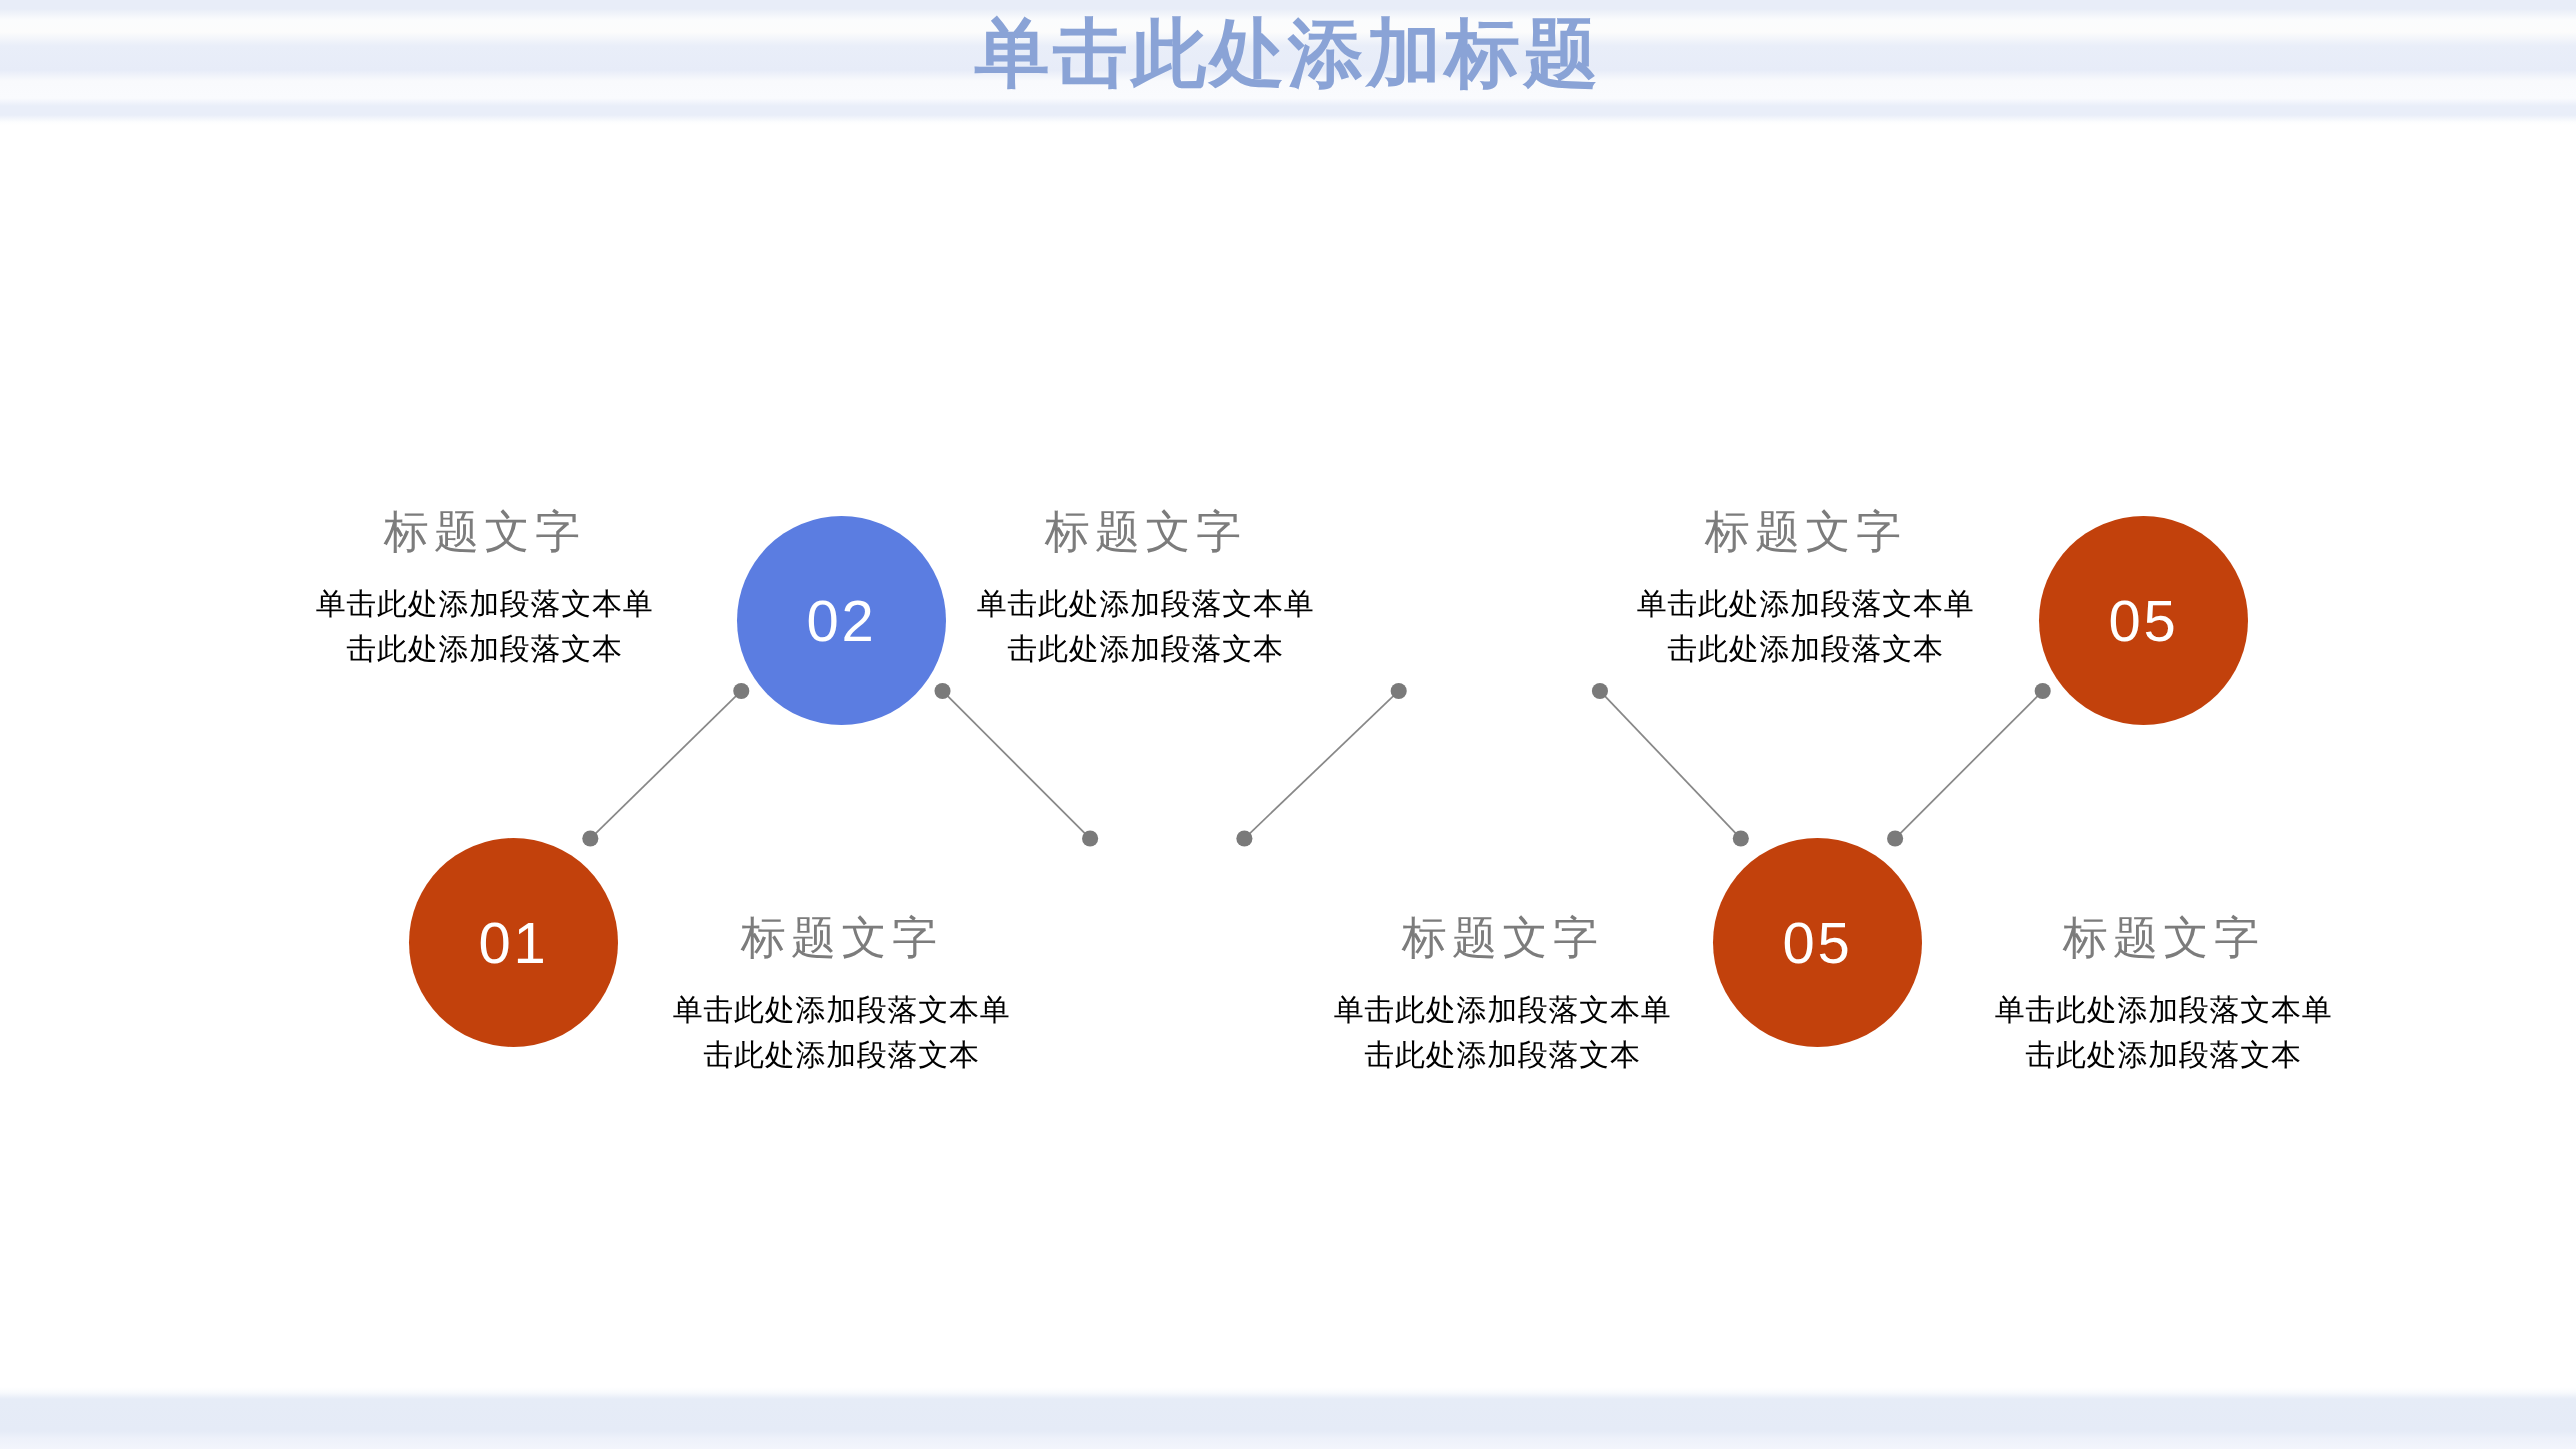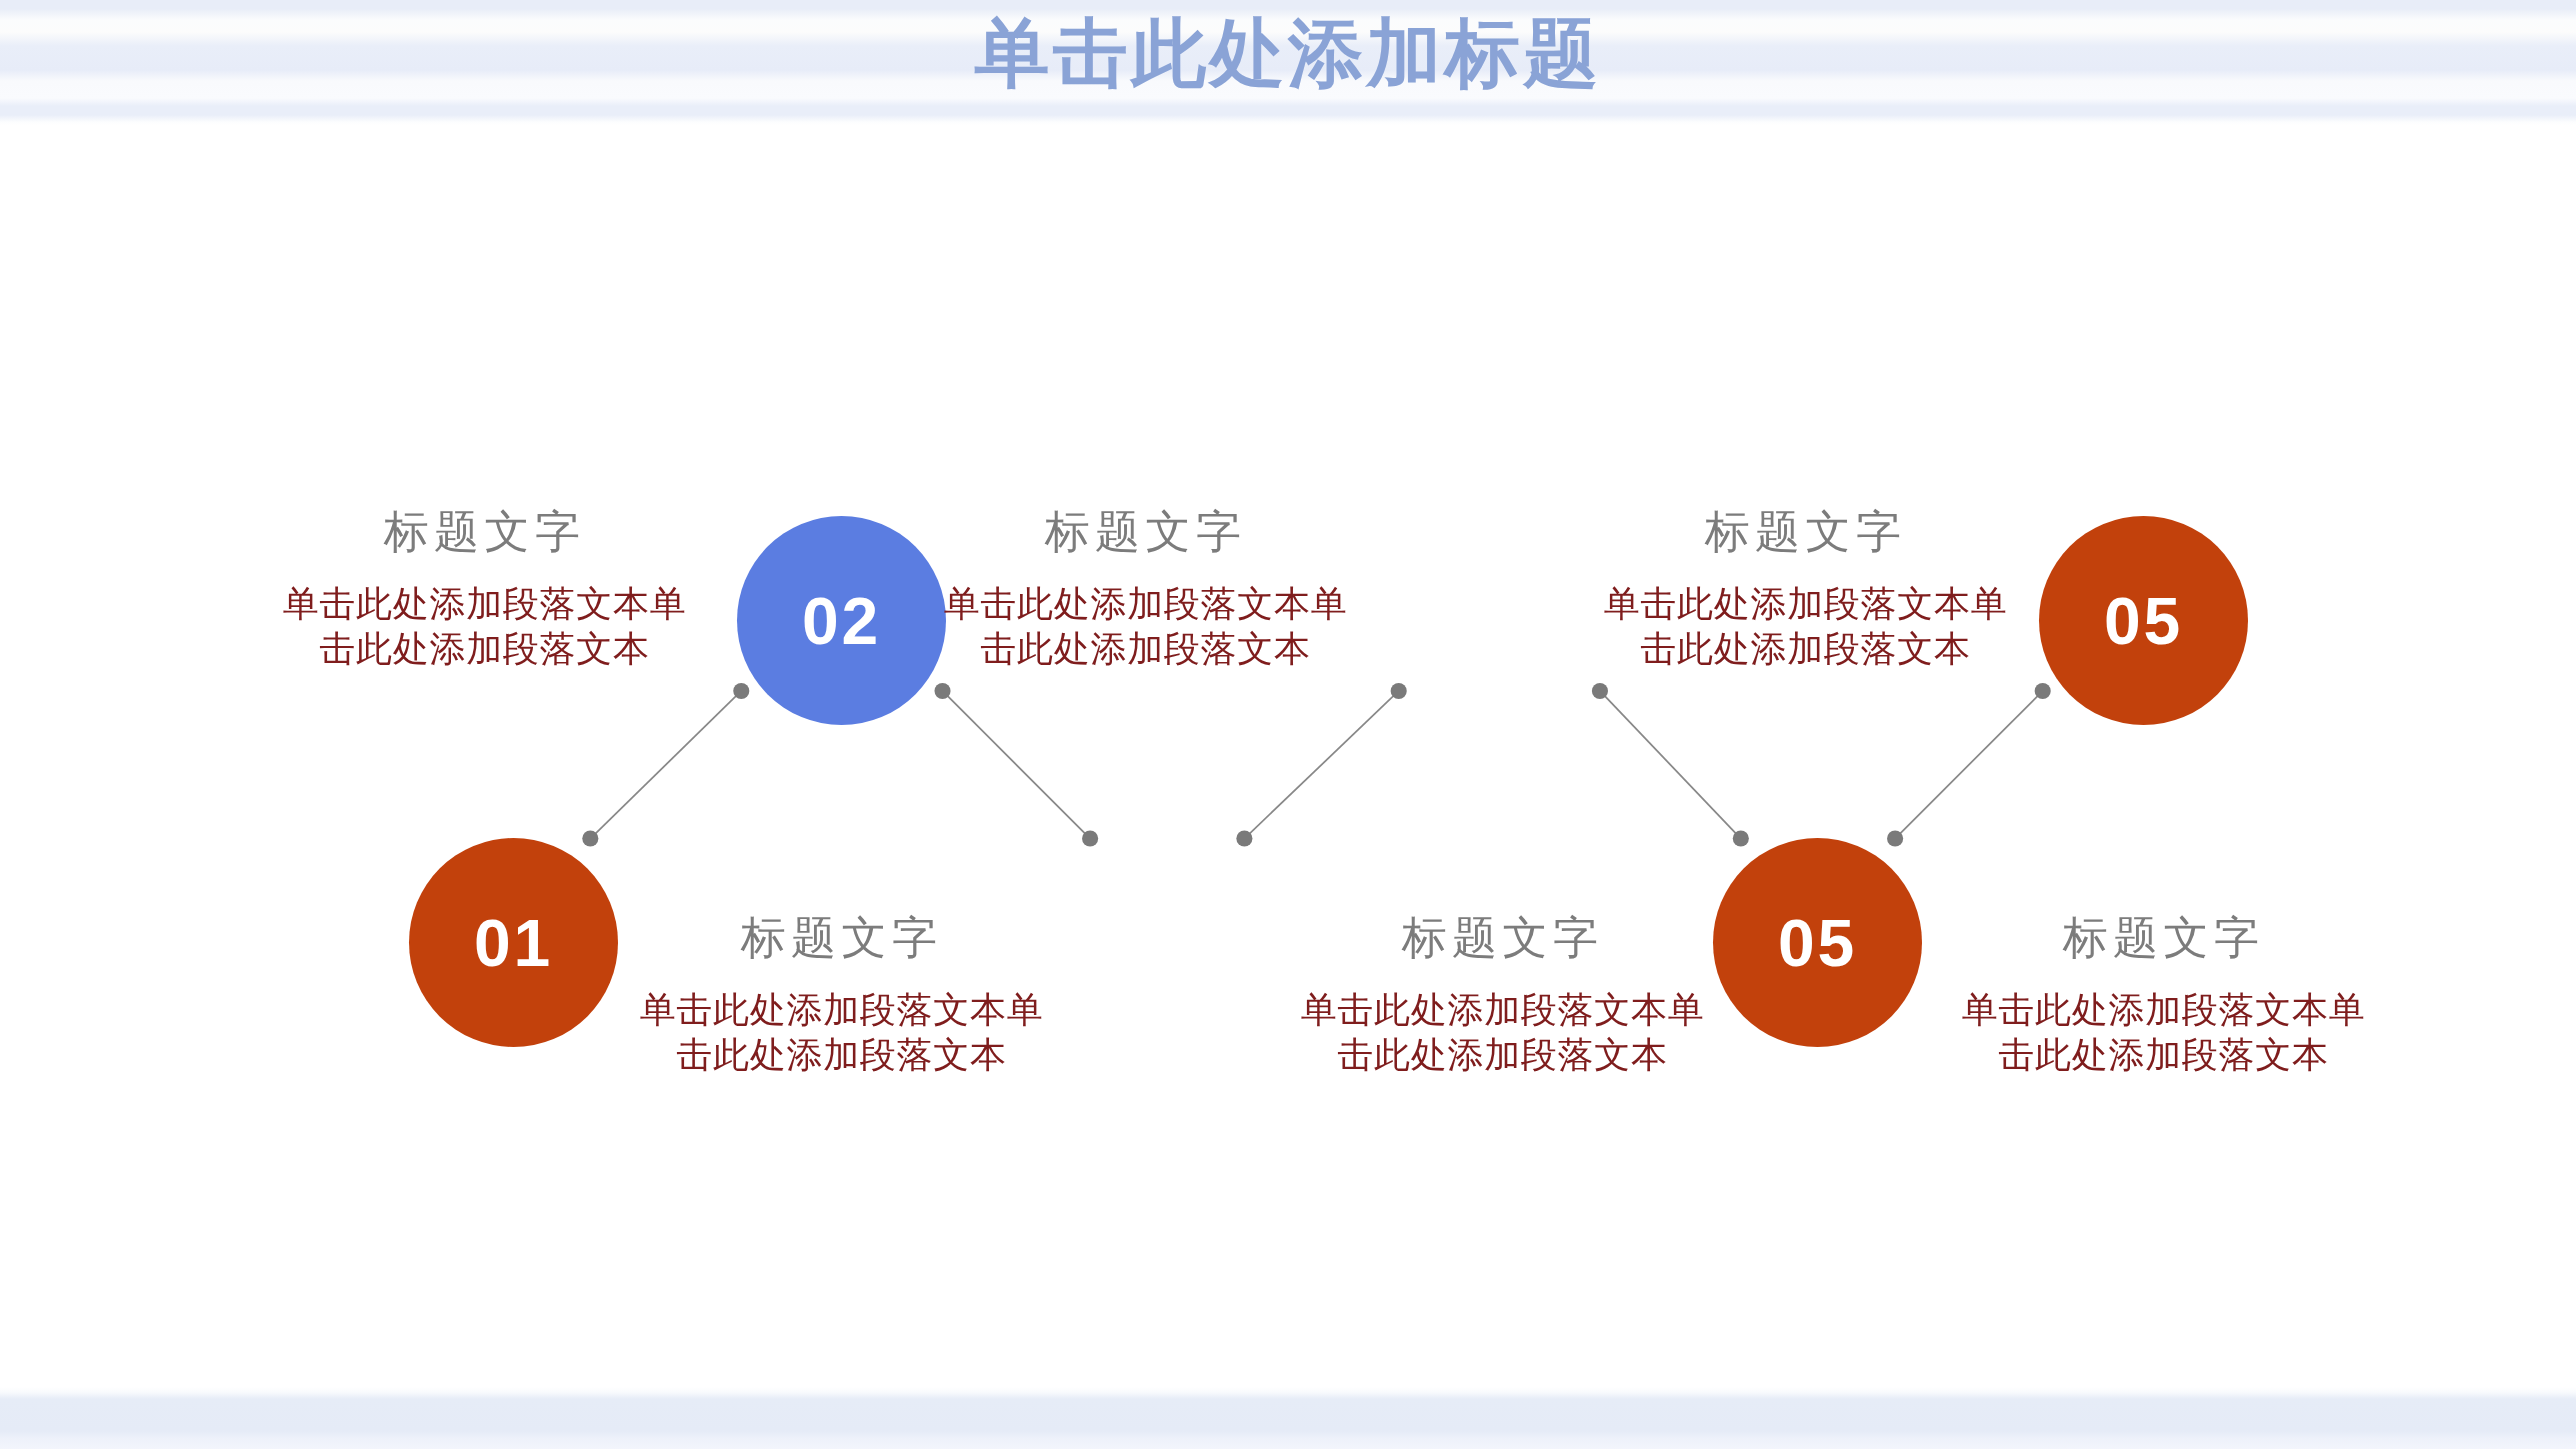--- a/index.html
+++ b/index.html
@@ -38,36 +38,36 @@
   .connectors circle { fill:#7A7A7A; }
 
   
   .circle {
     position:absolute; width:209px; height:209px; border-radius:50%;
     display:flex; align-items:center; justify-content:center;
   }
   .circle.dark  { background:#5B7DE1; }
   .circle.light { background:#c2410c; }
   .circle .num {
-    color:#ffffff; font-size:66px; font-weight:700; letter-spacing:2.7px;text-align:center;
+    color:#ffffff; font-size:58px; font-weight:400; letter-spacing:2.7px;text-align:center;
   }
   .pos-c1 { left:409px;  top:838px; }
   .pos-c2 { left:737px; top:516px; }
   .pos-c3 { left:1063px; top:838px; }
   .pos-c4 { left:1395px; top:516px; }
   .pos-c5 { left:1713px; top:838px; }
   .pos-c6 { left:2039px; top:516px; }
 
   
   .tblock { position:absolute; width:483px; text-align:center; }
   .tb-title {
     font-size:45px; line-height:64px; color:#7C7C7C;
     letter-spacing:5.4px; margin-bottom:17.4px;
   }
-  .tb-body { font-size:36px; line-height:45px; color:#7f1d1d; letter-spacing:0.7px; }
+  .tb-body { font-size:30px; line-height:45px; color:#000000; letter-spacing:0.7px; }
   .pos-t2 { left:243px;  top:500px; }   
   .pos-t4 { left:904px; top:500px; }   
   .pos-t6 { left:1564px; top:500px; }   
   .pos-t1 { left:600px;  top:906px; }  
   .pos-t3 { left:1261px; top:906px; }  
   .pos-t5 { left:1922px; top:906px; }  
 </style>
 </head>
 <body>
 

